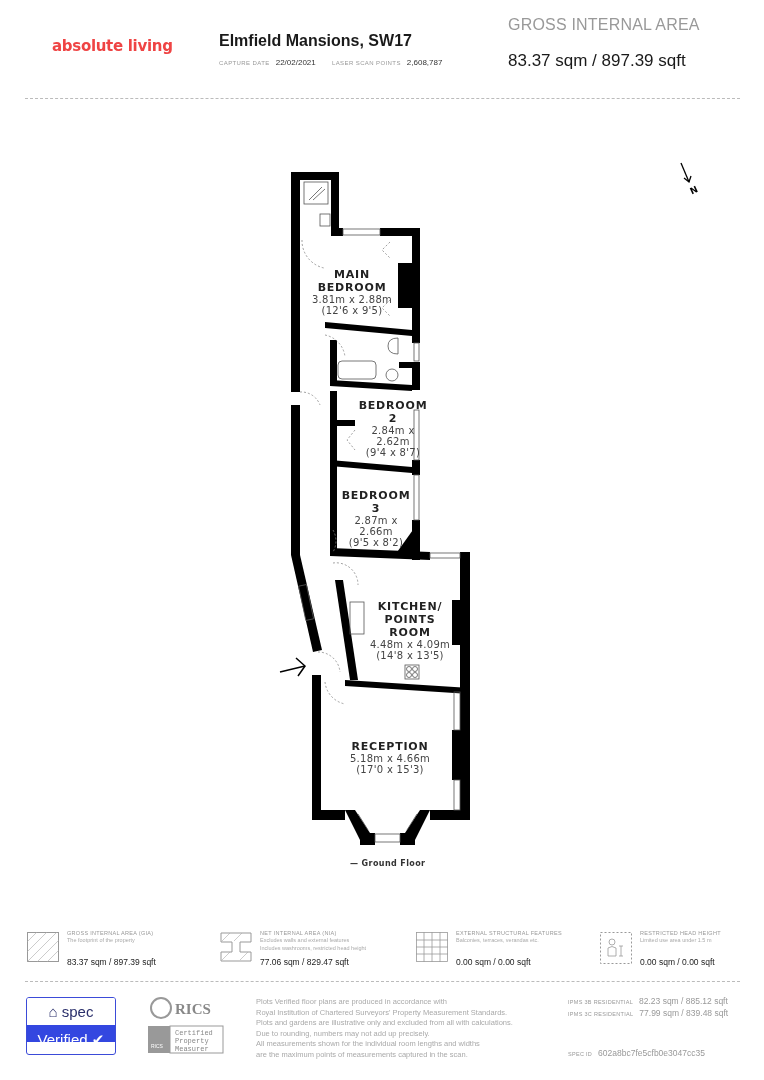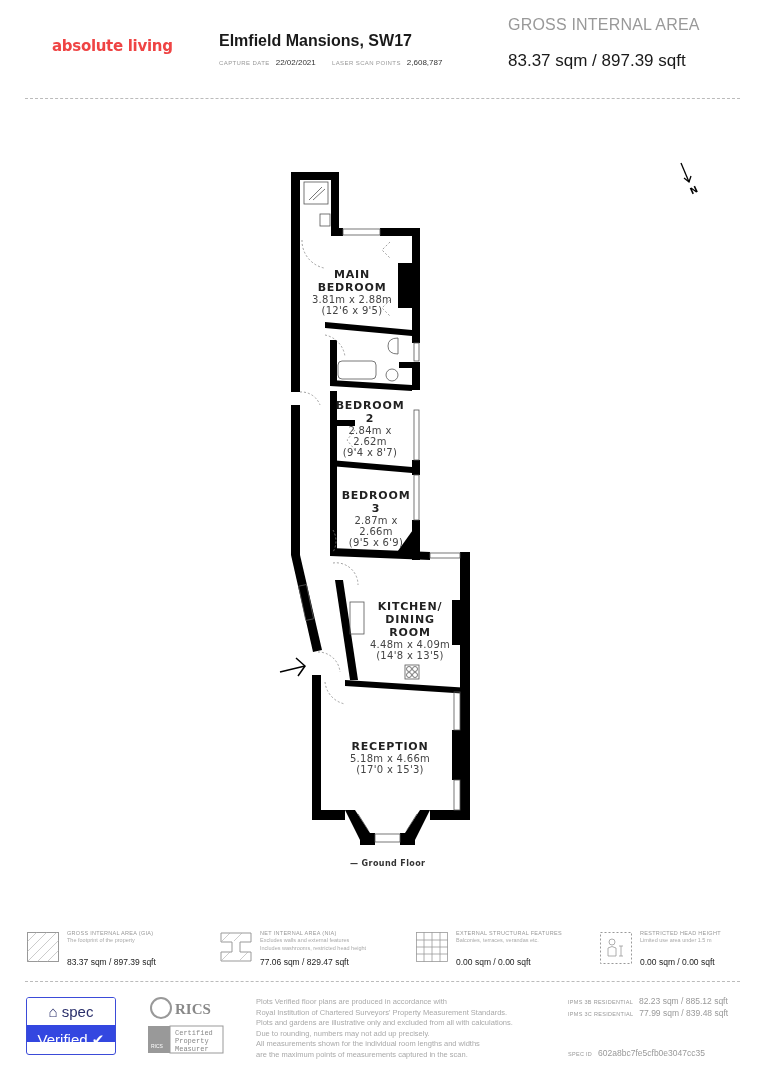--- a/index.html
+++ b/index.html
@@ -136,33 +136,33 @@
     <line x1="280" y1="672" x2="305" y2="666"></line>
     <polyline points="296,658 305,666 298,676"></polyline>
   </g>
 </svg>
 
 <div class="abs" style="left:302px;top:268px;width:100px">
   <div class="room-name">MAIN BEDROOM</div>
   <div class="room-dim">3.81m x 2.88m</div>
   <div class="room-dim">(12'6 x 9'5)</div>
 </div>
-<div class="abs" style="left:330px;top:399px;width:80px">
+<div class="abs" style="left:353px;top:399px;width:80px">
   <div class="room-name">BEDROOM 2</div>
   <div class="room-dim">2.84m x 2.62m</div>
   <div class="room-dim">(9'4 x 8'7)</div>
 </div>
 <div class="abs" style="left:336px;top:489px;width:80px">
   <div class="room-name">BEDROOM 3</div>
   <div class="room-dim">2.87m x 2.66m</div>
-  <div class="room-dim">(9'5 x 6'9)</div>
+  <div class="room-dim">(9'5 x 8'2)</div>
 </div>
 <div class="abs" style="left:365px;top:600px;width:90px">
   <div class="room-name">KITCHEN/</div>
-  <div class="room-name">DINING ROOM</div>
+  <div class="room-name">POINTS ROOM</div>
   <div class="room-dim">4.48m x 4.09m</div>
   <div class="room-dim">(14'8 x 13'5)</div>
 </div>
 <div class="abs" style="left:345px;top:740px;width:90px">
   <div class="room-name">RECEPTION</div>
   <div class="room-dim">5.18m x 4.66m</div>
   <div class="room-dim">(17'0 x 15'3)</div>
 </div>
 <div class="abs floor-lbl">— Ground Floor</div>
 

